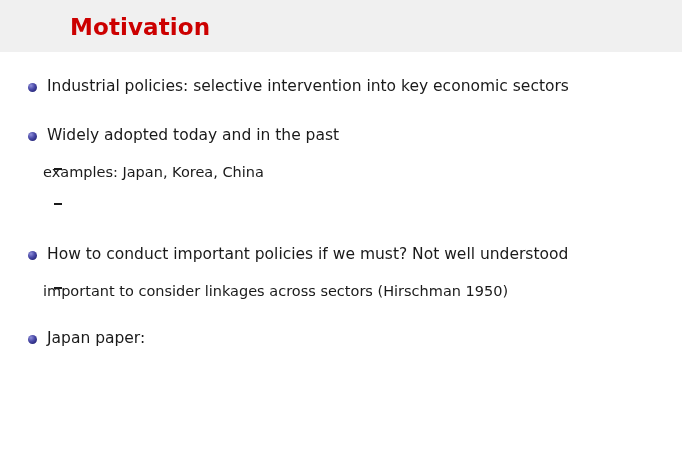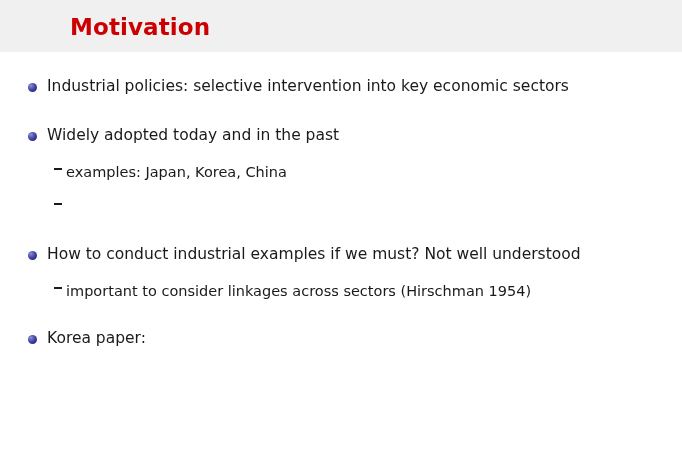--- a/index.html
+++ b/index.html
@@ -60,21 +60,21 @@
     display: block;
     margin: 0;
     padding: 0;
   }
   .item.level1 {
     padding-left: 47px;
     margin-top: 8px;
     height: 41px;
   }
   .item.level2 {
-    padding-left: 66px;
+    padding-left: 43px;
     height: 35px;
   }
   .marker-ball {
     position: absolute;
     left: 28px;
     top: 13px;
     width: 9px;
     height: 9px;
     border-radius: 50%;
     background: radial-gradient(circle at 33% 30%, #8e8ed8 0%, #4a4aa8 42%, #262679 80%, #1b1b5e 100%);
@@ -132,31 +132,31 @@
         <span class="marker-dash"></span>
         <span class="item-text">examples: Japan, Korea, China</span>
       </li>
 
       <li class="item level2">
         <span class="marker-dash"></span>
       </li>
 
       <li class="item level1 gap-before">
         <span class="marker-ball"></span>
-        <span class="item-text">How to conduct industrial examples if we must? Not well understood</span>
+        <span class="item-text">How to conduct important policies if we must? Not well understood</span>
       </li>
 
       <li class="item level2">
         <span class="marker-dash"></span>
-        <span class="item-text">important to consider linkages across sectors (Hirschman 1954)</span>
+        <span class="item-text">important to consider linkages across sectors (Hirschman 1950)</span>
       </li>
 
       <li class="item level1 gap-before">
         <span class="marker-ball"></span>
-        <span class="item-text">Korea paper:</span>
+        <span class="item-text">Japan paper:</span>
       </li>
 
 
 
     </ul>
   </div>
 
 </div>
 
 </body></html>

